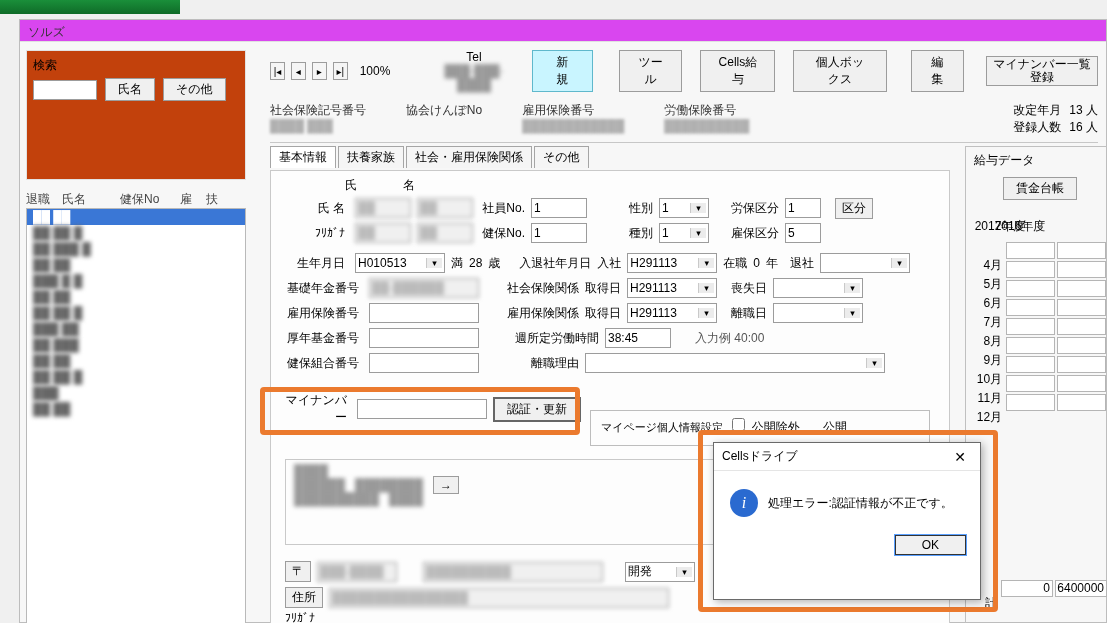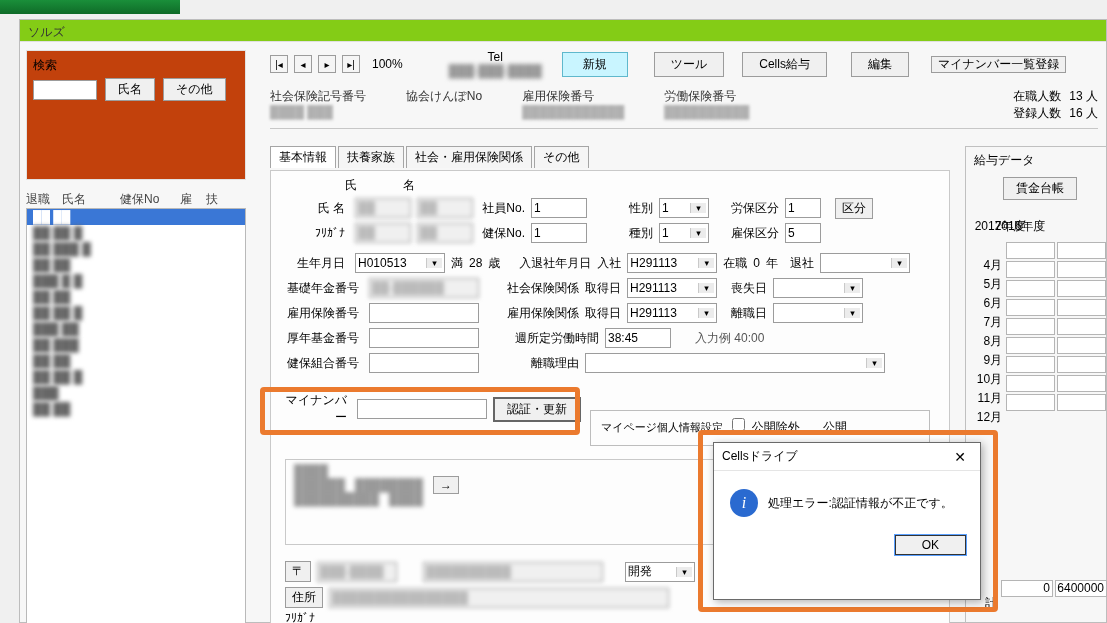--- a/index.html
+++ b/index.html
@@ -1,19 +1,19 @@
 <!DOCTYPE html>
 <html><head>
 <meta charset="utf-8">
 <style>
 * { box-sizing: border-box; font-family: "MS PGothic", "Meiryo", sans-serif; font-size: 12px; }
 body { margin: 0; background: #f0f0f0; position: relative; width: 1107px; height: 623px; overflow: hidden; }
 .titlebar-green { position: absolute; left: 0; top: 0; width: 180px; height: 14px; background: linear-gradient(#1a8f3a,#0f6b28); }
 .app-window { position: absolute; left: 19px; top: 19px; width: 1088px; height: 604px; background: #f7f7f7; border: 1px solid #bdbdbd; }
-.app-titlebar { height: 22px; background: #84cc16; border-bottom: 1px solid #e0e0e0; padding: 4px 8px; color: #333; }
+.app-titlebar { height: 22px; background: #d946ef; border-bottom: 1px solid #e0e0e0; padding: 4px 8px; color: #333; }
 .left-search { position: absolute; left: 6px; top: 30px; width: 220px; height: 130px; background: #c2410c; border: 1px solid #e2e2e2; padding: 6px; }
 .search-label { margin-bottom: 4px; }
 .search-row { display: flex; gap: 8px; align-items: center; }
 .textfield { height: 20px; border: 1px solid #9c9c9c; background: #fff; padding: 0 2px; }
 .btn { background: #f0f0f0; border: 1px solid #9c9c9c; padding: 2px 12px; cursor: pointer; }
 .btn-sm { padding: 1px 6px; }
 .list-header { position: absolute; left: 6px; top: 171px; width: 220px; display: flex; gap: 8px; color: #444; }
 .list-header span { display: inline-block; }
 .list-box { position: absolute; left: 6px; top: 188px; width: 220px; height: 420px; border: 1px solid #b9b9b9; background: #fff; overflow: hidden; }
 .list-row { height: 16px; display: flex; align-items: center; padding: 0 6px; color: #666; filter: blur(2px); }
@@ -113,31 +113,32 @@
       <span class="navbtn">▸</span>
       <span class="navbtn">▸|</span>
       <span class="zoom">100%</span>
       <div class="tel-box">
         <span class="tel-lbl">Tel</span>
         <span class="tel-blur">███-███-████</span>
       </div>
       <button class="btn-shinki">新規</button>
       <button class="btn btn-tool" style="margin-left:20px">ツール</button>
       <button class="btn btn-tool" style="margin-left:12px">Cells給与</button>
+      <button class="btn btn-tool" style="margin-left:12px">個人ボックス</button>
       <button class="btn btn-tool" style="margin-left:18px">編集</button>
       <button class="btn" style="margin-left:16px;padding:1px 6px;line-height:13px">マイナンバー一覧登録</button>
     </div>
     <div class="info-row">
       <div class="info-col"><span class="info-lbl">社会保険記号番号</span><span class="info-blur">████ ███</span></div>
       <div class="info-col"><span class="info-lbl">協会けんぽNo</span><span class="info-blur"></span></div>
       <div class="info-col"><span class="info-lbl">雇用保険番号</span><span class="info-blur">████████████</span></div>
       <div class="info-col"><span class="info-lbl">労働保険番号</span><span class="info-blur">██████████</span></div>
       <div class="stats">
         <div class="stats-row">
-            <span>在職人数</span>
+            <span>改定年月</span>
             <span>13 人</span>
           </div>
         <div class="stats-row">
             <span>登録人数</span>
             <span>16 人</span>
           </div>
       </div>
     </div>
   </div>
 

